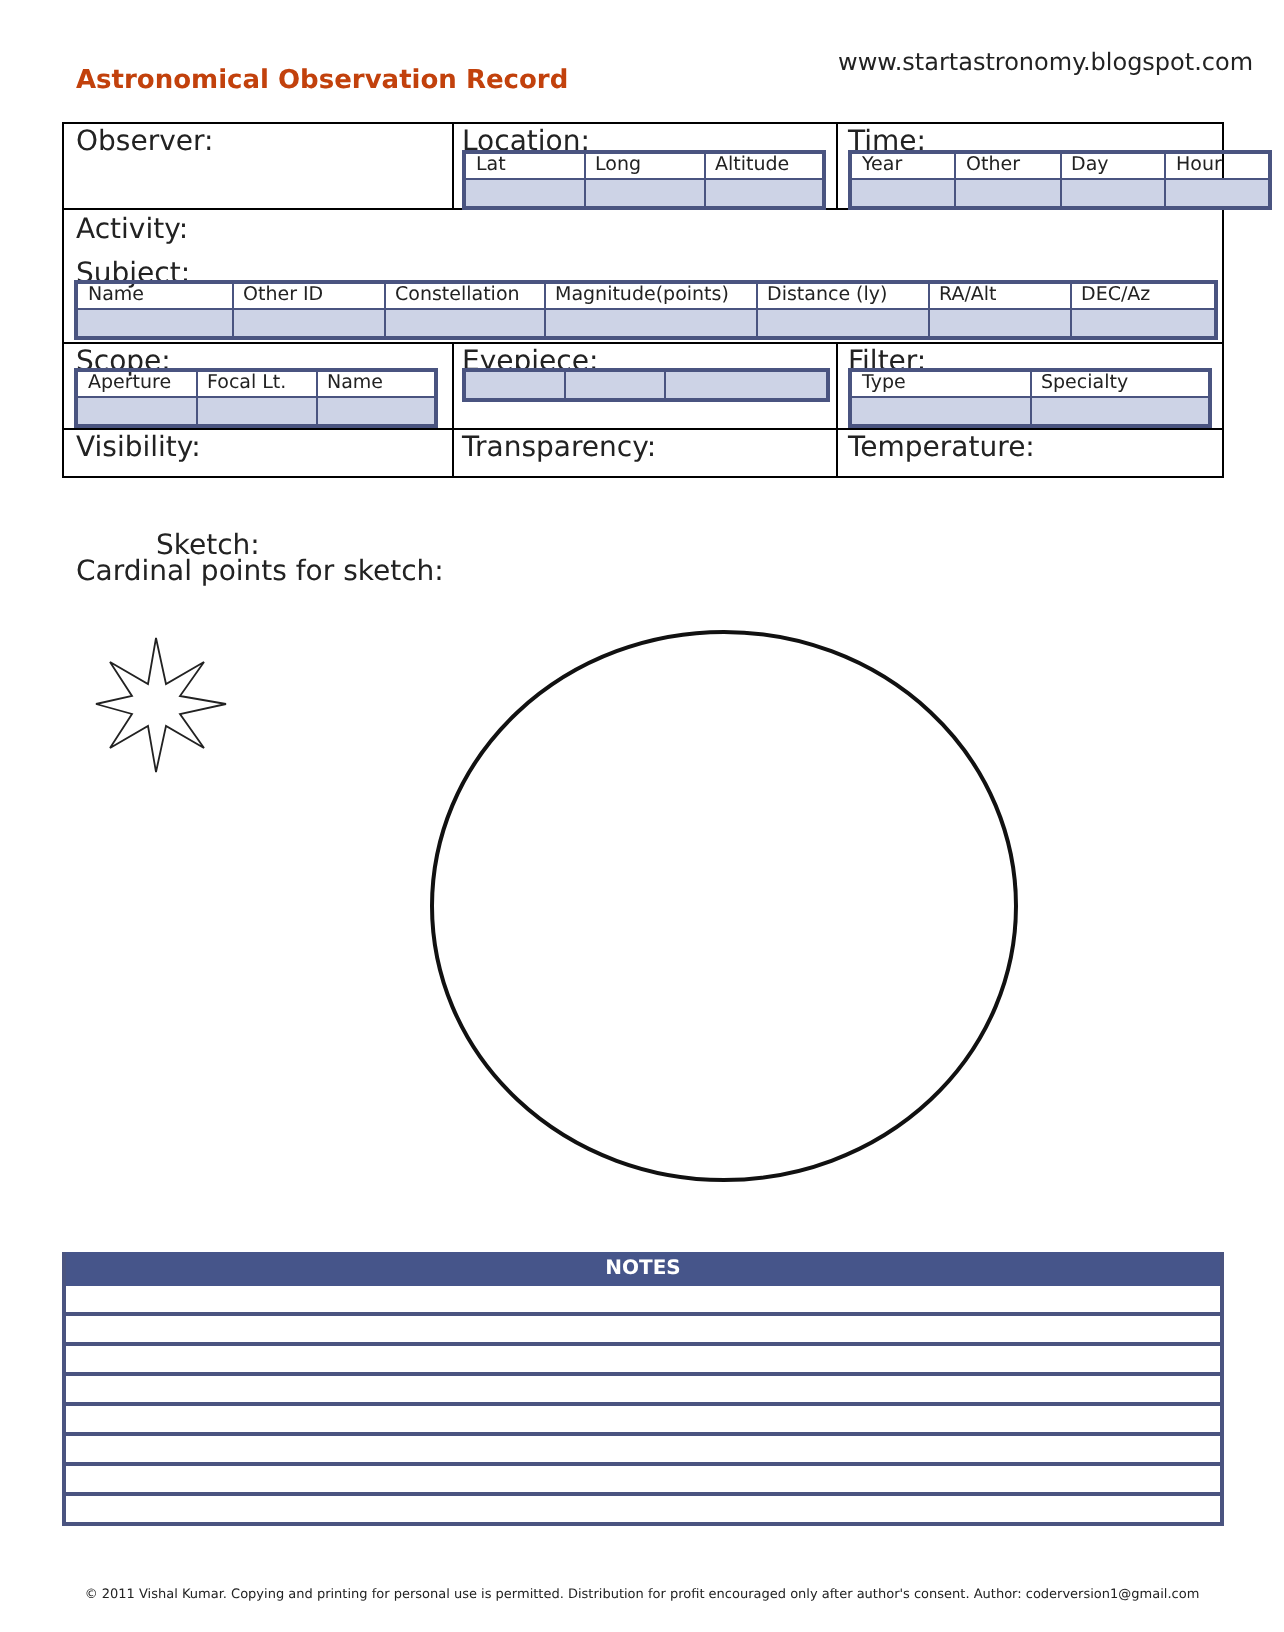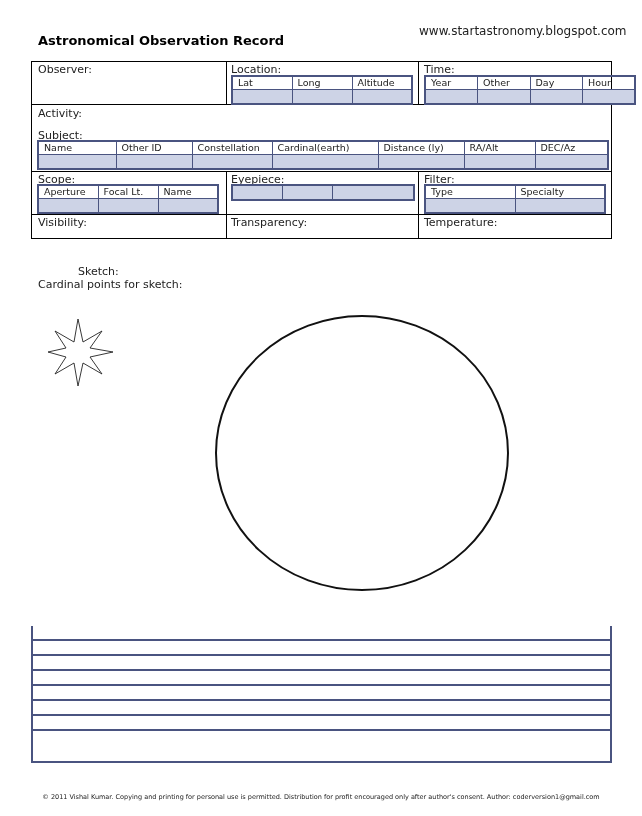--- a/index.html
+++ b/index.html
@@ -1,21 +1,21 @@
 <!DOCTYPE html>
 <html><head>
 <meta charset="utf-8">
 <style>
   html, body { margin:0; padding:0; background:#ffffff; }
   body { width:642px; height:816px; position:relative; overflow:hidden;
          font-family:"DejaVu Sans", sans-serif; color:#222; }
   .abs { position:absolute; }
-  .title { left:38px; top:33px; font-size:13px; font-weight:bold; color:#000000; }
+  .title { left:38px; top:33px; font-size:13px; font-weight:bold; color:#c2410c; }
   .url { left:419px; top:24px; font-size:12px; color:#222; }
-  .lbl { font-size:11px; color:#222; white-space:nowrap; }
+  .lbl { font-size:14px; color:#222; white-space:nowrap; }
 
   .outline { border:1px solid #000; box-sizing:border-box; }
   .vline { width:1px; background:#000; }
   .hline { height:1px; background:#000; }
 
   table.grid { position:absolute; border-collapse:collapse; table-layout:fixed;
                border:2px solid #4a5480;padding-left:12px; }
   table.grid td { border:1px solid #4a5480; padding:0 0 0 5px; font-size:9.5px;
                   color:#222; white-space:nowrap; overflow:hidden; height:12px; line-height:12px; }
   table.grid tr.in td { background:#cdd3e6; height:13px; }
@@ -88,21 +88,21 @@
       <col style="width:106px">
       <col style="width:86px">
       <col style="width:71px">
       <col style="width:73px">
     </colgroup>
   <tbody>
       <tr>
     <td>Name</td>
     <td>Other ID</td>
     <td>Constellation</td>
-    <td>Cardinal(earth)</td>
+    <td>Magnitude(points)</td>
     <td>Distance (ly)</td>
     <td>RA/Alt</td>
     <td>DEC/Az</td>
   </tr>
   <tr class="in">
     <td></td>
     <td></td>
     <td></td>
     <td></td>
     <td></td>
@@ -165,20 +165,21 @@
 
 <svg class="abs" style="left:40px;top:315px;" width="80" height="75" viewBox="0 0 80 75">
   <polygon fill="none" stroke="#222" stroke-width="0.9" points="38,4 43,27 62,16 50,33 73,37 50,42 62,59 43,48 38,71 34,48 15,59 26,42 8,37 26,33 15,16 34,27"></polygon>
 </svg>
 
 <svg class="abs" style="left:212px;top:312px;" width="300" height="282" viewBox="0 0 300 282">
   <ellipse cx="150" cy="141" rx="146" ry="137" fill="none" stroke="#111" stroke-width="2"></ellipse>
 </svg>
 
 <div class="abs notes">
+  <div class="notes-head">NOTES</div>
   <div class="note-line"></div>
   <div class="note-line"></div>
   <div class="note-line"></div>
   <div class="note-line"></div>
   <div class="note-line"></div>
   <div class="note-line"></div>
   <div class="note-line"></div>
   <div class="note-line"></div>
 </div>
 

